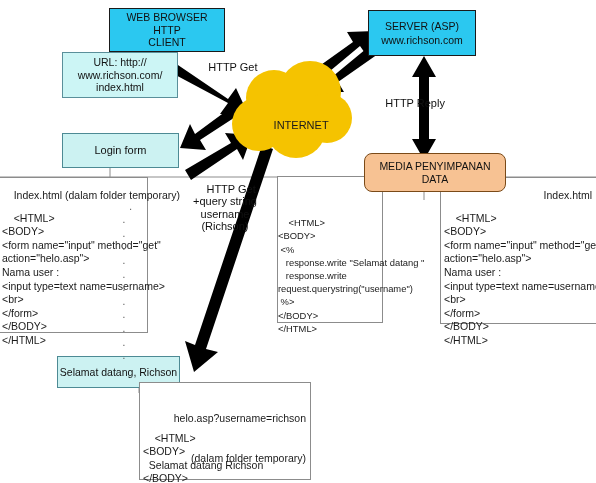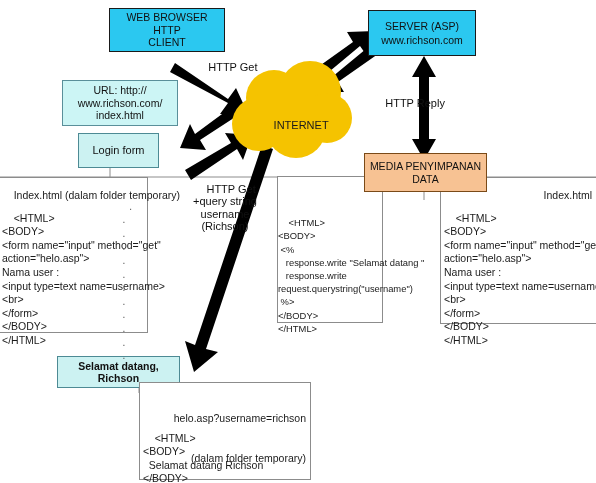--- a/index.html
+++ b/index.html
@@ -88,36 +88,36 @@
   </svg>
 
   <div class="box cyan-strong" style="left:62px;top:8px;width:116px;height:44px;margin-left:47px;">
     <div class="ctr-text" style="font-size:10.5px;">
       <span>WEB BROWSER</span>
       <span>HTTP</span>
       <span>CLIENT</span>
     </div>
   </div>
 
-  <div class="box cyan-pale" style="left:62px;top:52px;width:116px;height:46px;margin-top:28px;">
+  <div class="box cyan-pale" style="left:62px;top:52px;width:116px;height:46px;">
     <div class="ctr-text" style="font-size:10.5px;">
       <span>URL: http://</span>
       <span>www.richson.com/</span>
       <span>index.html</span>
     </div>
   </div>
 
-  <div class="box cyan-light" style="left:78px;top:133px;width:81px;height:35px;">
+  <div class="box cyan-light" style="left:62px;top:133px;width:117px;height:35px;">
     <div class="ctr-text" style="font-size:11px;">
       <span>Login form</span>
     </div>
   </div>
 
   <div class="box cyan-light" style="left:57px;top:356px;width:123px;height:32px;">
-    <div class="ctr-text" style="font-size:10.5px;font-weight:bold;">
+    <div class="ctr-text" style="font-size:10.5px;">
       <span>Selamat datang, Richson</span>
     </div>
   </div>
 
   <svg class="lay" viewBox="0 0 596 483" style="z-index:2;">
     <g>
       <circle cx="274" cy="98" r="28" fill="#f5c300"></circle>
       <circle cx="310" cy="92" r="31" fill="#f5c300"></circle>
       <circle cx="259" cy="124" r="27" fill="#f5c300"></circle>
       <circle cx="296" cy="128" r="30" fill="#f5c300"></circle>
@@ -129,21 +129,21 @@
     <span>INTERNET</span>
   </div>
 
   <div class="box cyan-strong" style="left:368px;top:10px;width:108px;height:46px;z-index:3;">
     <div class="ctr-text" style="font-size:10.5px;">
       <span>SERVER (ASP)</span>
       <span style="margin-top:1px;">www.richson.com</span>
     </div>
   </div>
 
-  <div class="box orange" style="left:364px;top:153px;width:123px;height:39px;z-index:3;">
+  <div class="box orange" style="left:364px;top:153px;width:142px;height:39px;z-index:3;border-radius:8px;">
     <div class="ctr-text" style="font-size:10.5px;">
       <span>MEDIA PENYIMPANAN</span>
       <span>DATA</span>
     </div>
   </div>
 
   <div class="label" style="left:196px;top:48px;width:80px;text-align:left;">
     <span>HTTP Get</span>
   </div>
 

